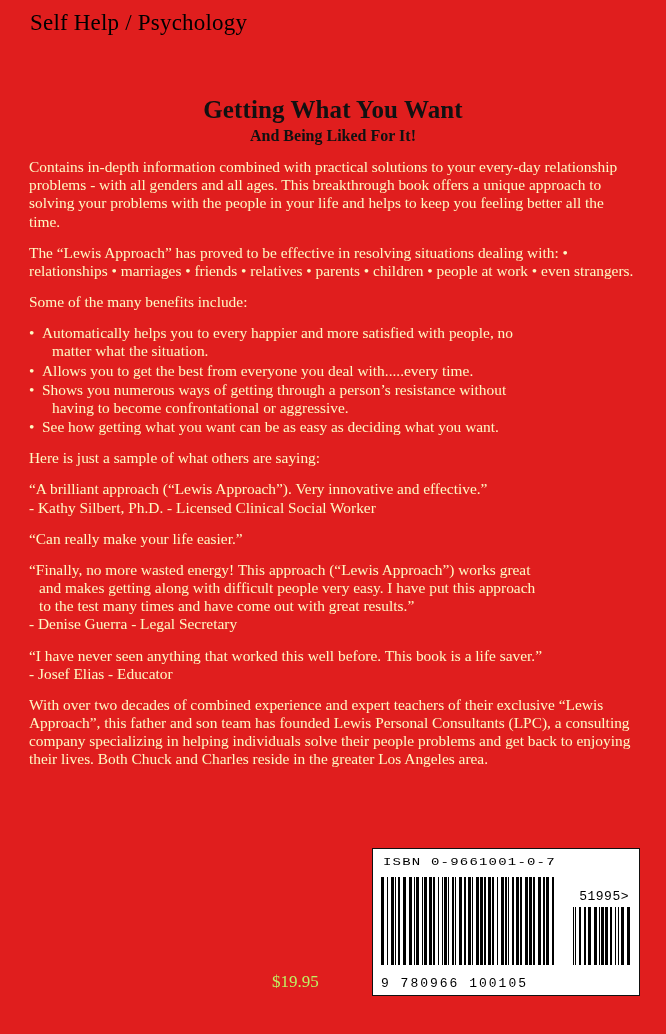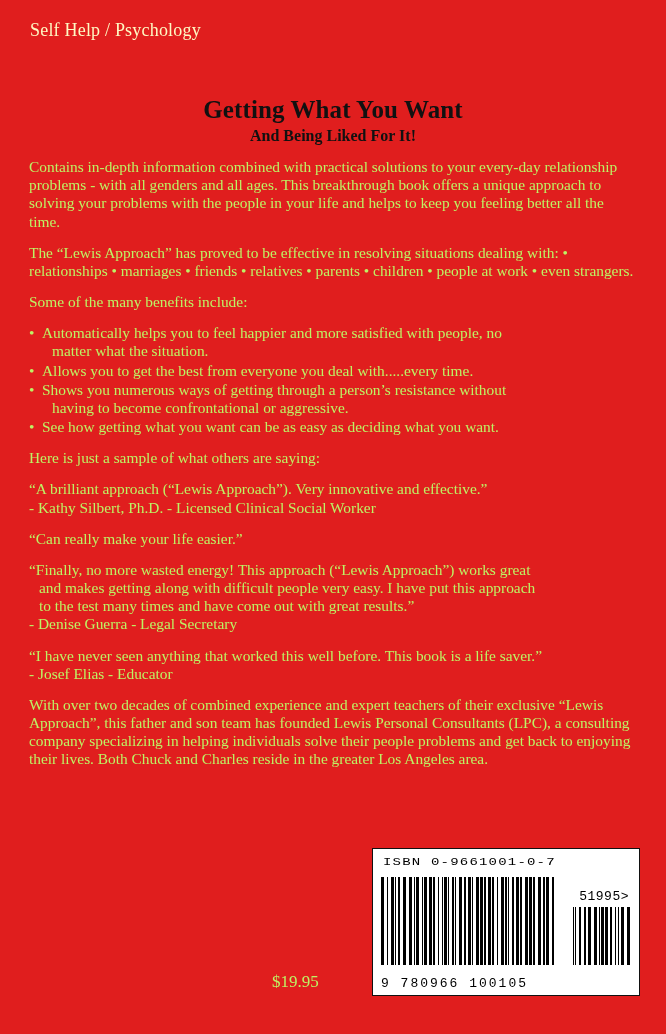--- a/index.html
+++ b/index.html
@@ -12,24 +12,24 @@
   }
   .page {
     position: relative;
     width: 666px;
     height: 1034px;
     background: #e01e1e;
     overflow: hidden;
   }
   .category {
     position: absolute;
-    top: 20px;
+    top: 10px;
     left: 30px;
-    font-size: 18px;
-    color: #fef9c3;
+    font-size: 23px;
+    color: #000000;
     letter-spacing: 0.2px;
   }
   .title-block {
     position: absolute;
     top: 96px;
     left: 0;
     width: 666px;
     text-align: center;
   }
   .main-title {
@@ -42,21 +42,21 @@
     font-size: 16px;
     font-weight: bold;
     color: #111111;
     margin-top: 3px;
   }
   .body-copy {
     position: absolute;
     top: 158px;
     left: 29px;
     width: 608px;
-    color: #bef264;
+    color: #fef9c3;
     font-size: 15.4px;
     line-height: 1.18;
   }
   .body-copy p {
     margin: 0 0 13px 0;
   }
   ul.benefits {
     list-style: none;
     margin: 0 0 13px 0;
     padding: 0;
@@ -168,21 +168,21 @@
   <div class="body-copy">
 
     <p>Contains in-depth information combined with practical solutions to your every-day relationship problems - with all genders and all ages. This breakthrough book offers a unique approach to solving your problems with the people in your life and helps to keep you feeling better all the time.</p>
 
     <p>The “Lewis Approach” has proved to be effective in resolving situations dealing with: • relationships • marriages • friends • relatives • parents • children • people at work • even strangers.</p>
 
     <p>Some of the many benefits include:</p>
 
     <ul class="benefits">
       <li>
-        <span>Automatically helps you to feel happier and more satisfied with people, no</span>
+        <span>Automatically helps you to every happier and more satisfied with people, no</span>
         <span class="cont">matter what the situation.</span>
       </li>
       <li>
         <span>Allows you to get the best from everyone you deal with.....every time.</span>
       </li>
       <li>
         <span>Shows you numerous ways of getting through a person’s resistance without</span>
         <span class="cont">having to become confrontational or aggressive.</span>
       </li>
       <li>

